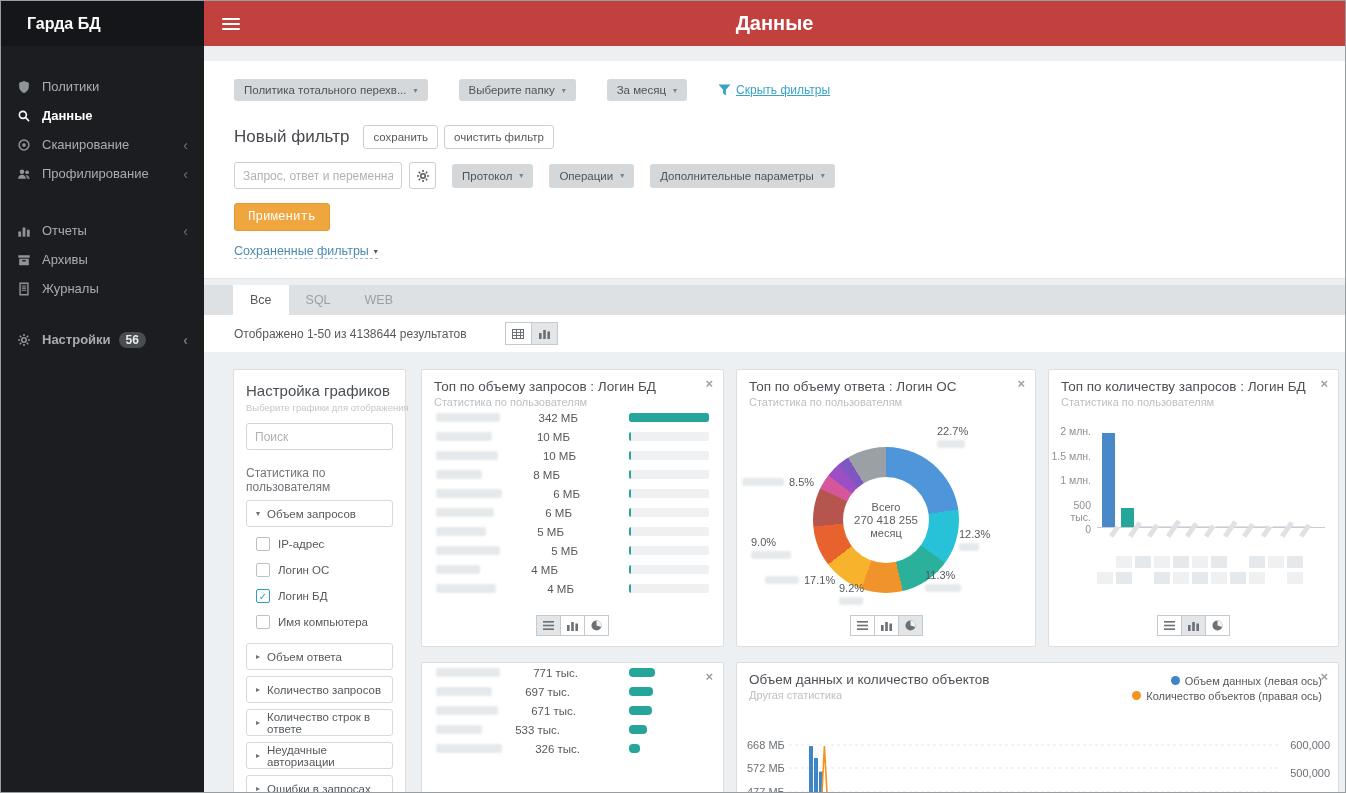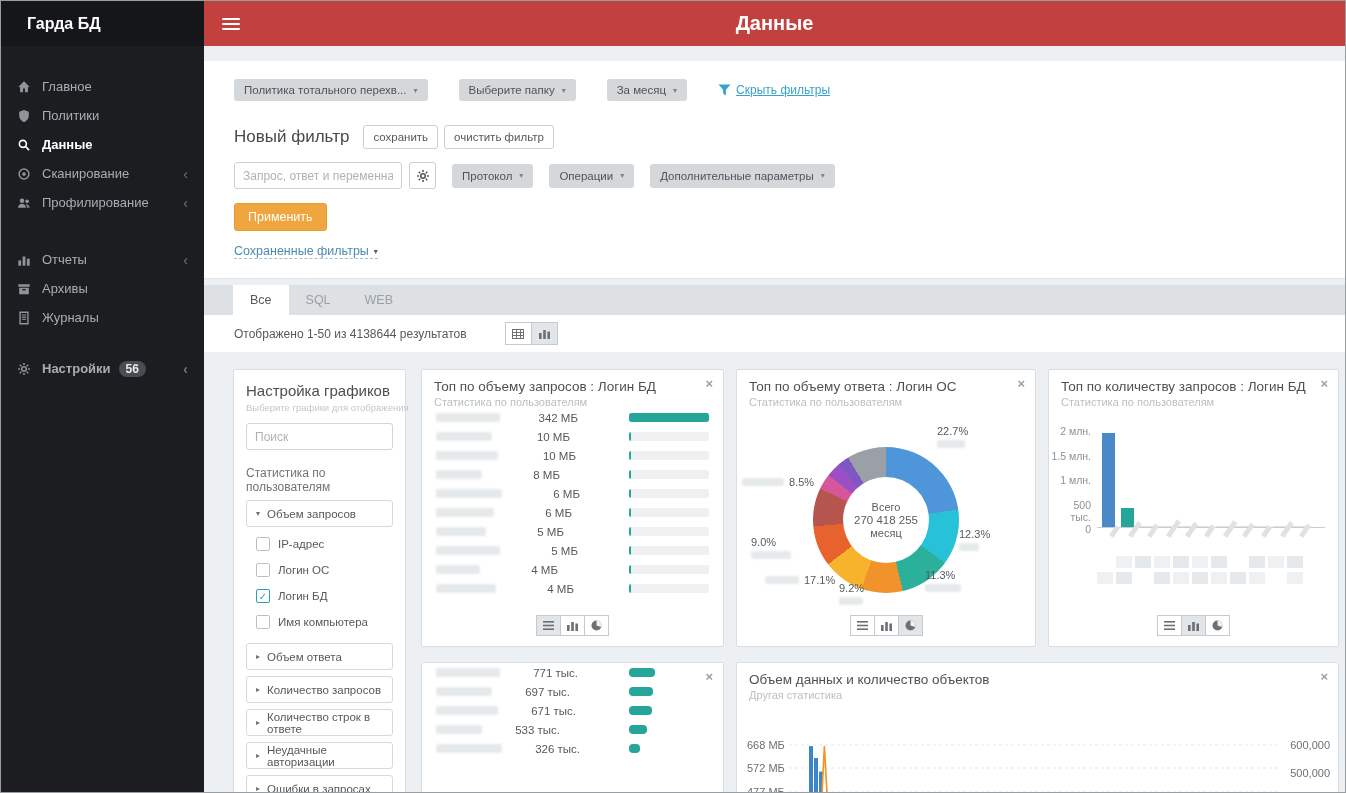--- a/index.html
+++ b/index.html
@@ -34,21 +34,21 @@
 .hide-filters svg{margin-right:5px;flex:none}
 .frow2{margin-top:24px}
 .nf-title{font-size:17px;color:#46494d;margin-right:14px}
 .wbtn{background:#fff;border:1px solid #ccd0d3;border-radius:3px;color:#55595d;font-size:11.5px;padding:5px 9px;margin-right:6px;cursor:pointer;font-family:inherit}
 .frow3{margin-top:13px}
 .q-input{width:168px;height:27px;border:1px solid #ccd0d3;border-radius:3px;padding:0 8px;font-size:12px;color:#55595d;font-family:inherit}
 .q-input::placeholder,.search::placeholder{color:#aeb2b6}
 .gearbtn{width:27px;height:27px;margin-left:7px;background:#fff;border:1px solid #ccd0d3;border-radius:3px;color:#55595d;display:inline-flex;align-items:center;justify-content:center;cursor:pointer}
 .frow3 .gbtn{margin-left:16px;margin-right:0;padding:6px 10px}
 .frow4{margin-top:14px}
-.apply{background:#f0a63f;border:1px solid #e69c35;border-radius:3px;color:#fff;font-size:12.5px;padding:6px 13px;cursor:pointer;font-family:Liberation Sans, sans-serif}
+.apply{background:#f0a63f;border:1px solid #e69c35;border-radius:3px;color:#fff;font-size:12.5px;padding:6px 13px;cursor:pointer;font-family:Liberation Mono, monospace}
 .frow5{margin-top:13px}
 .saved-link{color:#4d8bae;font-size:12.5px;border-bottom:1px dashed #9fc0d4;cursor:pointer;display:inline-flex;align-items:center}
 .saved-link .caret{color:#55595d;font-size:8px;margin-left:5px}
 
 .tabs{position:absolute;left:0;top:239px;width:100%;height:30px;background:#dde1e4;display:flex;padding-left:29px}
 .tab{height:30px;display:flex;align-items:center;padding:0 17px;font-size:12.5px;color:#9aa0a5;cursor:pointer}
 .tab.active{background:#fff;color:#55595d}
 .results{position:absolute;left:0;top:269px;width:100%;height:37px;background:#fff;display:flex;align-items:center;padding-left:30px}
 .results .summary{font-size:12px;color:#55595d}
 .view-toggle{display:flex;margin-left:38px}
@@ -119,28 +119,20 @@
 .volsvg{position:absolute;left:52px;top:70px}
 </style>
 </head>
 <body>
 
 <div class="app">
 
   <aside class="sidebar">
     <div class="logo">Гарда БД</div>
     <nav class="nav" id="sidebar-nav">
-        <div class="nav-item">
-          <span class="ico">
-            <svg viewBox="0 0 16 16" fill="currentColor">
-              <path d="M8 1.5 14.5 8h-2v6h-3.4V9.8H6.9V14H3.5V8h-2z"></path>
-            </svg>
-          </span>
-          <span class="lbl">Главное</span>
-        </div>
         <div class="nav-item">
           <span class="ico">
             <svg viewBox="0 0 16 16" fill="currentColor">
               <path d="M8 1 13.5 3v5c0 3.2-2.2 5.4-5.5 7C4.7 13.4 2.5 11.2 2.5 8V3z"></path>
             </svg>
           </span>
           <span class="lbl">Политики</span>
         </div>
         <div class="nav-item active">
           <span class="ico">
@@ -654,20 +646,30 @@
             </div>
           </div>
       </div>
 
       <div class="card c6">
         <div class="card-h">
           <div class="card-title">Объем данных и количество объектов</div>
           <div class="card-sub">Другая статистика</div>
         </div>
         <span class="card-close">×</span>
+        <div class="vol-legend">
+          <div class="li">
+              <span class="dot" id="dot0" style="background: rgb(61, 133, 198);"></span>
+              <span>Объем данных (левая ось)</span>
+            </div>
+          <div class="li">
+              <span class="dot" id="dot1" style="background: rgb(246, 146, 30);"></span>
+              <span>Количество объектов (правая ось)</span>
+            </div>
+        </div>
         <div id="vol-axes">
             <span class="vol-ylab" style="top: 76px;">668 МБ</span>
             <span class="vol-ylab" style="top: 99px;">572 МБ</span>
             <span class="vol-ylab" style="top: 123px;">477 МБ</span>
             <span class="vol-yrlab" style="top: 76px;">600,000</span>
             <span class="vol-yrlab" style="top: 104px;">500,000</span>
           </div>
         <div class="volsvg" id="volsvg"><svg width="492" height="200" viewBox="0 0 492 200">
               <line x1="0" y1="12" x2="492" y2="12" stroke="#e4e7ea" stroke-dasharray="3,3"></line>
               <line x1="0" y1="35" x2="492" y2="35" stroke="#e4e7ea" stroke-dasharray="3,3"></line>

